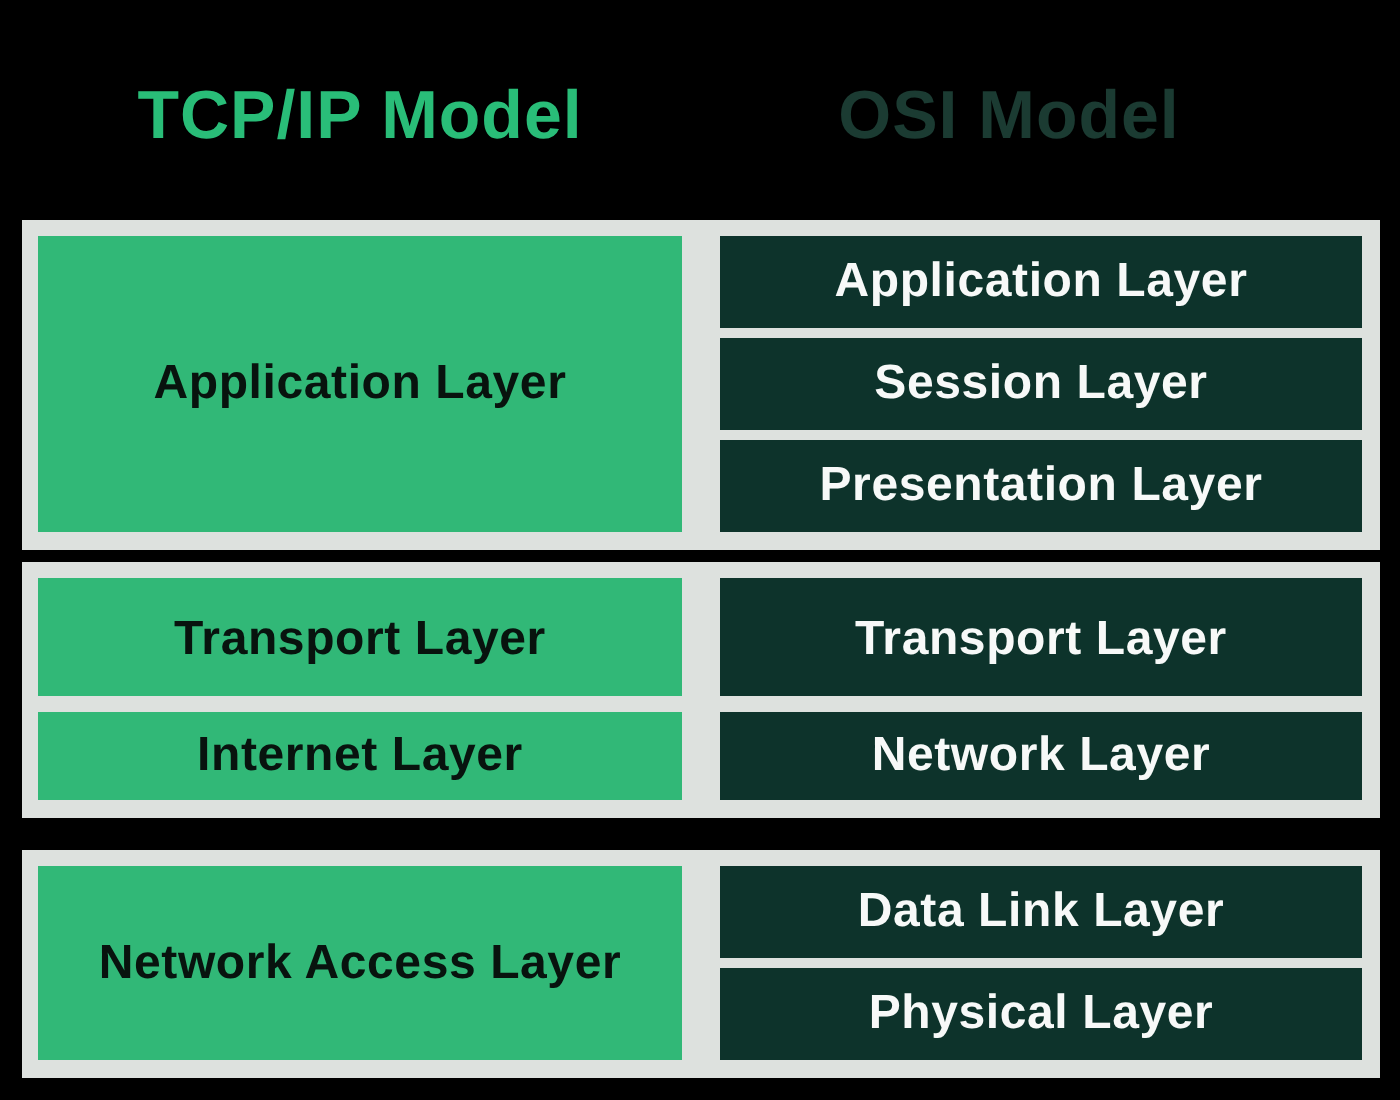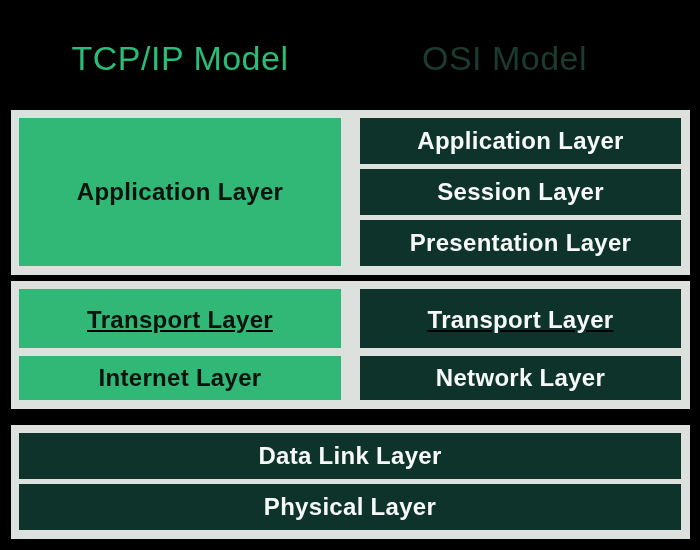--- a/index.html
+++ b/index.html
@@ -24,38 +24,38 @@
     overflow: hidden;
   }
 
   .title {
     position: absolute;
     top: 36px;
     height: 44px;
     line-height: 44px;
     text-align: center;
     font-size: 34px;
-    font-weight: 400;
+    font-weight: 700;
     letter-spacing: 0.5px;
     white-space: nowrap;
   }
   .title-tcpip { left: 19px; width: 322px; color: var(--tcpip-title); }
   .title-osi   { left: 344px; width: 321px; color: var(--osi-title); }
 
   .row {
     position: absolute;
     left: 11px;
     width: 679px;
     background: var(--row-bg);
     padding: 8px 9px 9px 8px;
     display: flex;
     gap: 19px;
   }
   .row-1 { top: 110px; height: 165px; }
-  .row-2 { top: 281px; height: 78px; text-decoration: underline; }
+  .row-2 { top: 281px; height: 78px; }
   .row-3 { top: 348px; height: 61px; }
   .row-4 { top: 425px; height: 114px; }
 
   .tcp-box {
     width: 322px;
     flex: 0 0 322px;
     background: var(--tcpip-box);
     color: var(--tcpip-text);
     display: flex;
     align-items: center;
@@ -126,20 +126,23 @@
       <span>Internet Layer</span>
     </div>
     <div class="osi-stack">
       <div class="osi-box">
         <span>Network Layer</span>
       </div>
     </div>
   </div>
 
   <div class="row row-4">
+    <div class="tcp-box">
+      <span>Network Access Layer</span>
+    </div>
     <div class="osi-stack">
       <div class="osi-box">
         <span>Data Link Layer</span>
       </div>
       <div class="osi-box">
         <span>Physical Layer</span>
       </div>
     </div>
   </div>
 

